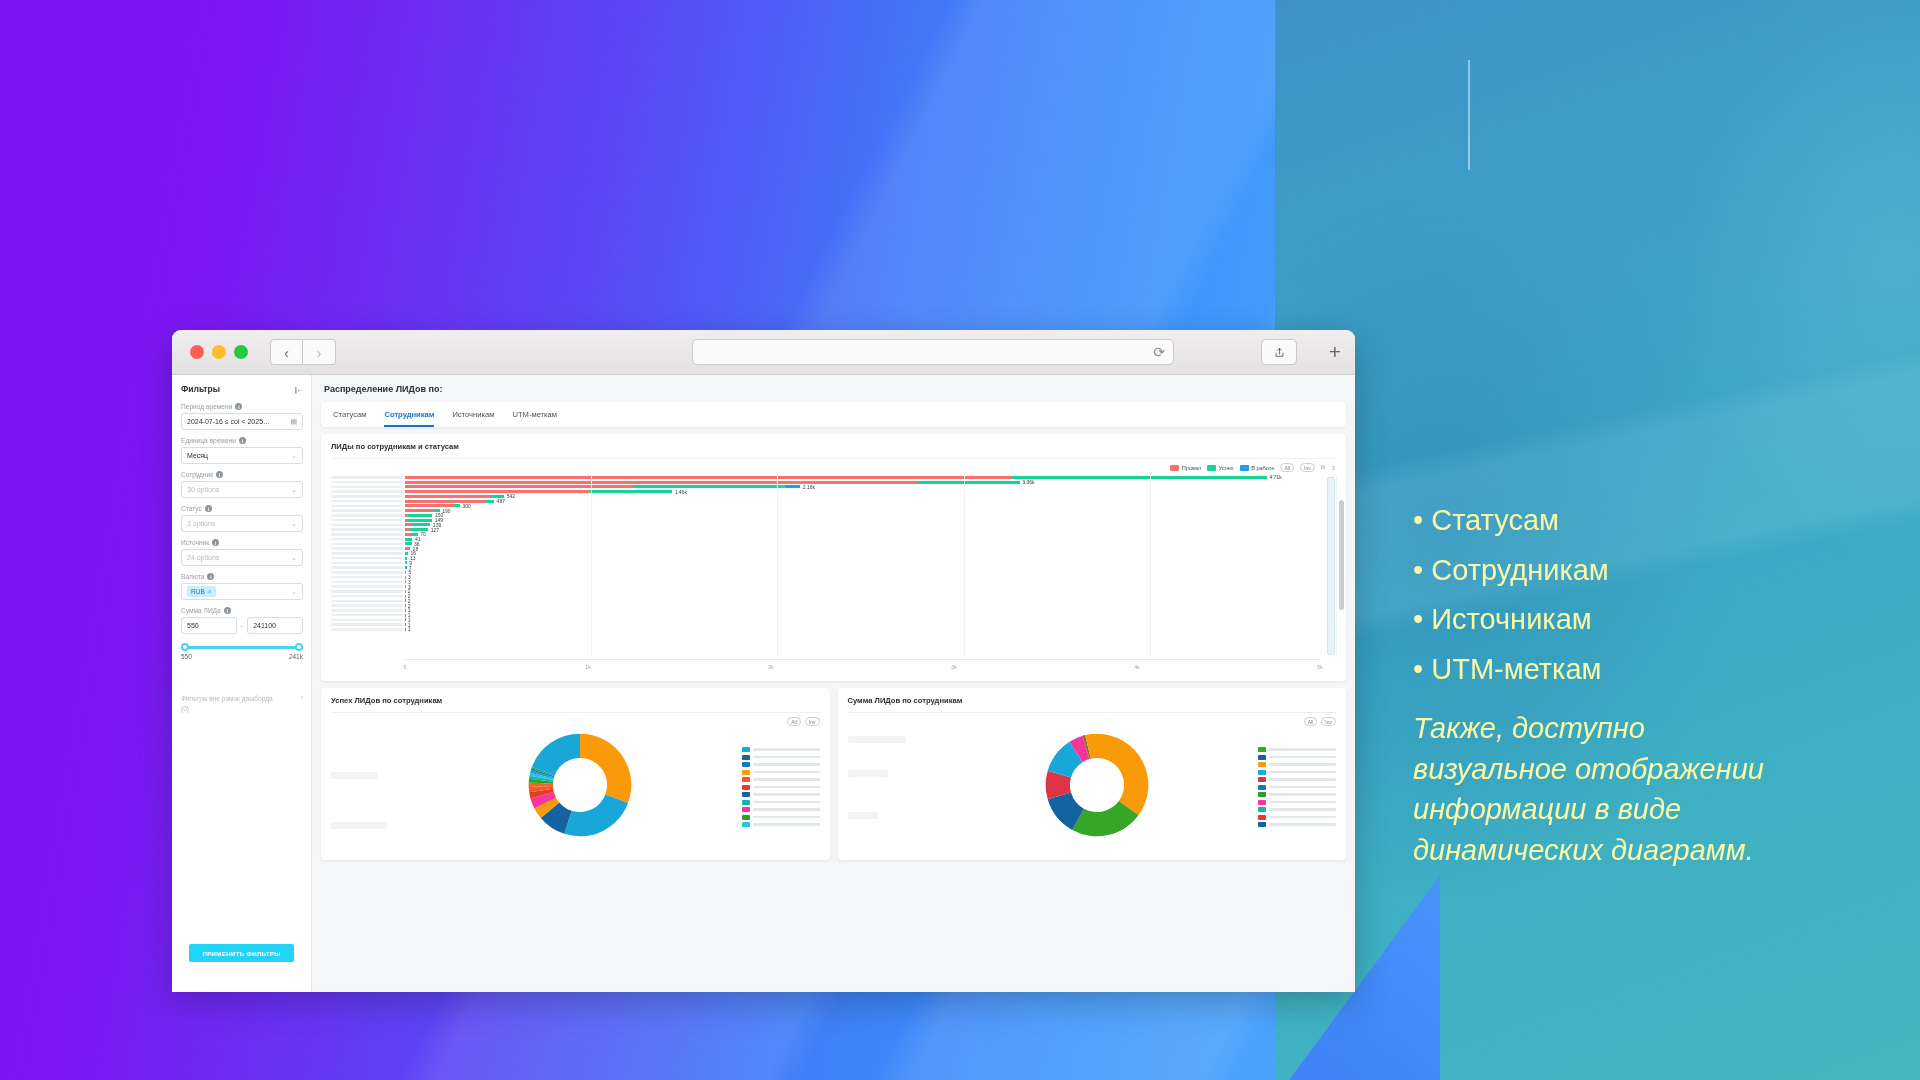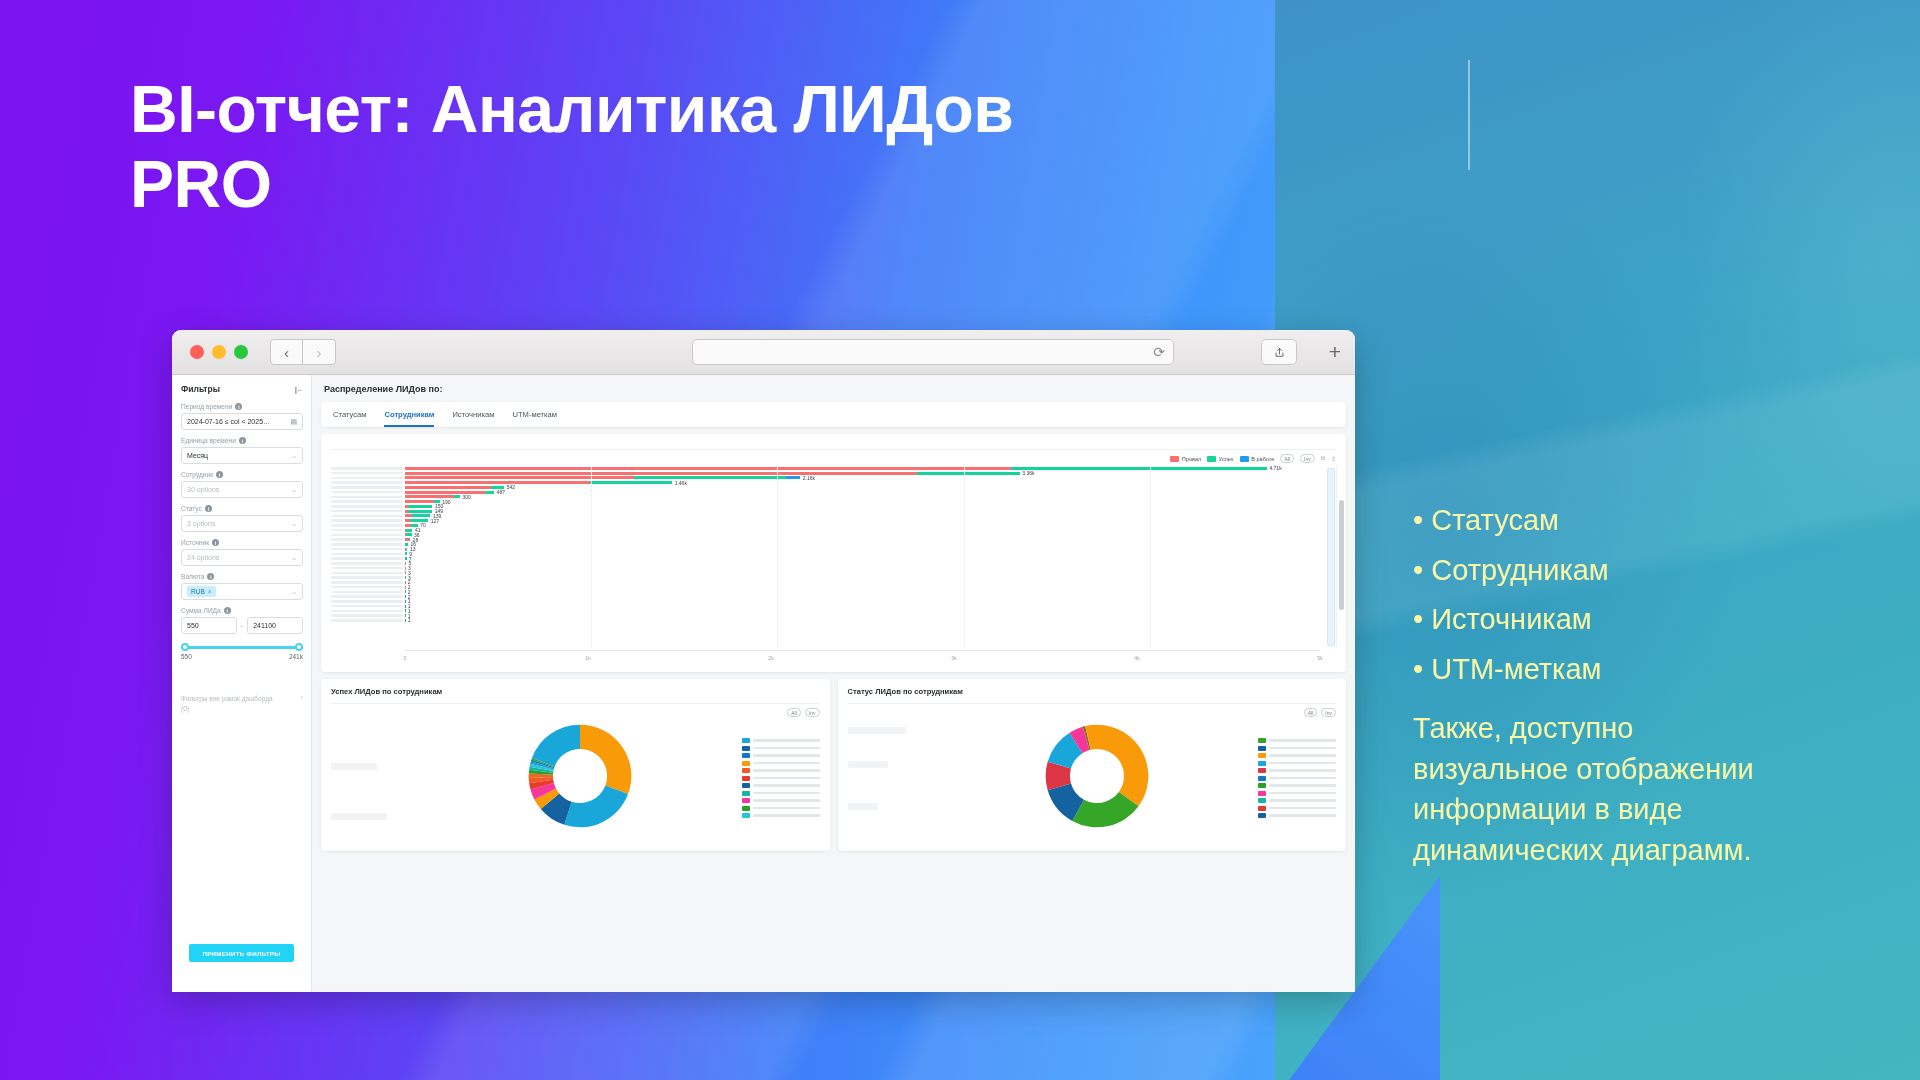--- a/index.html
+++ b/index.html
@@ -59,21 +59,21 @@
     background: rgba(255,255,255,0.45);
   }
   .logo svg { width: 100%; height: 100%; display: block; }
 
   
   .rt { position: absolute; left: 1413px; width: 500px; color: #fbf9a6; }
   .rt-intro { top: 325px; font-size: 29px; line-height: 1.42; }
   .rt-list { top: 500px; font-size: 29px; line-height: 1.40; }
   .rt-list li { list-style: none; margin-bottom: 9px; }
   .rt-list li::before { content: "• "; }
-  .rt-outro { top: 708px; font-size: 29px; line-height: 1.40; }
+  .rt-outro { top: 708px; font-size: 29px; line-height: 1.40; font-style: italic; }
 
   
   .browser {
     position: absolute; left: 172px; top: 330px; width: 1183px; height: 662px;
     background: #eceaea; border-radius: 9px 9px 0 0; overflow: hidden;
     box-shadow: 0 10px 34px rgba(0,0,0,0.22);
   }
   .chrome {
     height: 45px; background: linear-gradient(#f0eeee, #e3e1e1);
     display: flex; align-items: center; padding: 0 12px;
@@ -228,22 +228,20 @@
 <div id="slide">
 
   <div class="bg-left"></div>
   <div class="bg-left-sheen"></div>
   <div class="bg-left-sheen2"></div>
   <div class="bg-right"></div>
   <div class="bg-right-blob"></div>
   <div class="bg-right-streak"></div>
   <div class="bg-corner-blue"></div>
 
-  <div class="title">BI-отчет: Аналитика
-ЛИДов PRO</div>
 
   <div class="logo-divider"></div>
 
   <ul class="rt rt-list">
     <li>Статусам</li>
     <li>Сотрудникам</li>
     <li>Источникам</li>
     <li>UTM-меткам</li>
   </ul>
   <div class="rt rt-outro" style="white-space: pre-line;">Также, доступно
@@ -389,20 +387,21 @@
         <div class="card">
           <div class="tabs">
             <div class="tab">Статусам</div>
             <div class="tab active">Сотрудникам</div>
             <div class="tab">Источникам</div>
             <div class="tab">UTM-меткам</div>
           </div>
         </div>
 
         <div class="card chartcard">
+          <div class="cc-title">ЛИДы по сотрудникам и статусам</div>
           <div class="cc-rule"></div>
 
           <div class="legend">
             <span class="lg">
               <span class="swatch" id="sw0" style="background: rgb(248, 112, 111);"></span>
               <span>Провал</span>
             </span>
             <span class="lg">
               <span class="swatch" id="sw1" style="background: rgb(22, 211, 154);"></span>
               <span>Успех</span>
@@ -813,21 +812,21 @@
                   </div>
                   <div class="dlg">
                     <span class="dsw" style="background: rgb(38, 198, 218);"></span>
                     <span class="dlbl"></span>
                   </div>
                 </div>
             </div>
           </div>
 
           <div class="card dcard">
-            <div class="cc-title">Статус ЛИДов по сотрудникам</div>
+            <div class="cc-title">Сумма ЛИДов по сотрудникам</div>
             <div class="cc-rule"></div>
             <div class="dpills">
               <span class="pill">All</span>
               <span class="pill">Inv</span>
             </div>
             <div class="dbody">
               <div class="dleft">
                 <div class="calloutlbl" style="left:0; top:10px; width:58px"></div>
                 <div class="calloutlbl" style="left:0; top:44px; width:40px"></div>
                 <div class="calloutlbl" style="left:0; top:86px; width:30px"></div>

